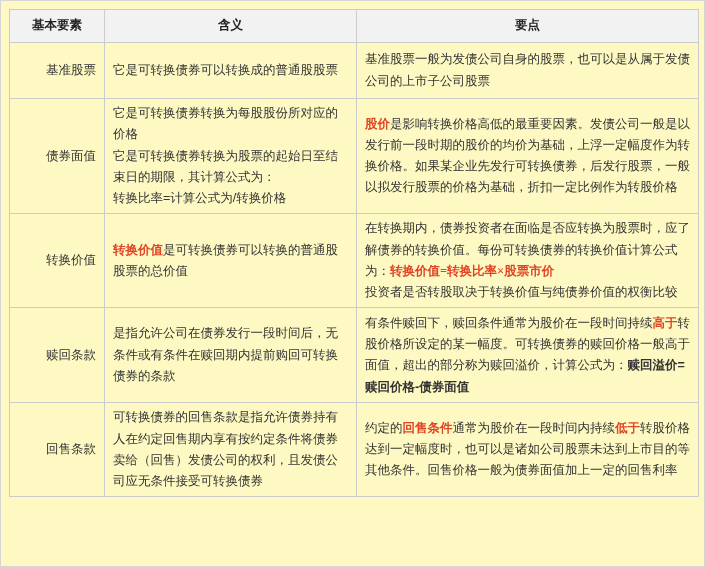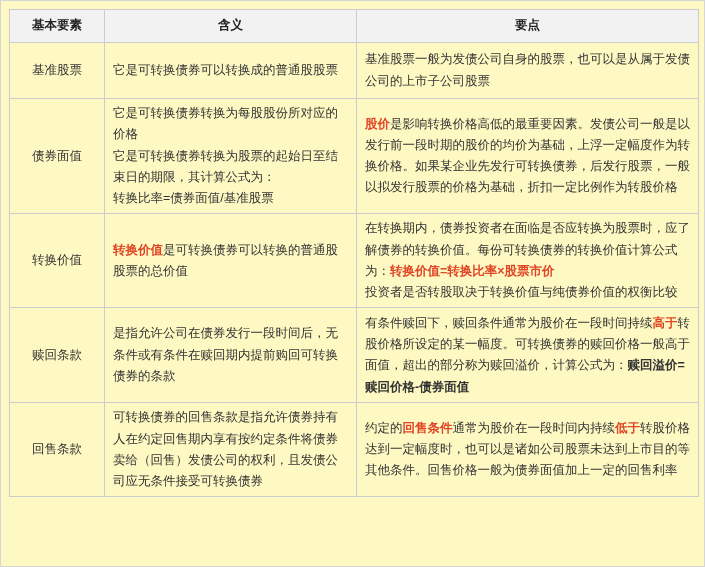--- a/index.html
+++ b/index.html
@@ -21,24 +21,24 @@
     border:1px solid #cccccc;
     padding:4px 8px;
     vertical-align:middle;
     word-break:break-all;
   }
   .bond-table thead th{
     background:#f2f2f2;
     font-weight:bold;text-align:center;
     height:28px;padding:2px 4px;color:#222222;
   }
-  .bond-table td.col-element{text-align:center;}
+  .bond-table td.col-element{text-align:right;}
   .bond-table td.col-text{text-align:left;}
   .bond-table .para{margin:0;}
-  .bond-table span.red{color:#e04526;font-weight:bold;}
+  .bond-table span.red{color:#e04526;font-weight:bold;font-family:Liberation Serif, serif;}
   .bond-table span.bold{color:#333333;font-weight:bold;}
   
   .bond-table tbody tr:nth-child(1){height:56px;}
   .bond-table tbody tr:nth-child(2){height:55px;}
   .bond-table tbody tr:nth-child(3){height:86px;}
   .bond-table tbody tr:nth-child(4){height:95px;}
   .bond-table tbody tr:nth-child(5){height:93px;}
   .bond-table tbody tr:nth-child(6){height:55px;}
   .bond-table tbody tr:nth-child(7){height:86px;}
 </style>
@@ -67,21 +67,21 @@
           </td>
           <td class="col-text">
             <div class="para"><span>基准股票一般为发债公司自身的股票，也可以是从属于发债公司的上市子公司股票</span></div>
           </td>
         </tr>
         <tr>
           <td class="col-element">债券面值</td>
           <td class="col-text">
             <div class="para"><span>它是可转换债券转换为每股股份所对应的价格</span></div>
             <div class="para"><span>它是可转换债券转换为股票的起始日至结束日的期限，其计算公式为：</span></div>
-            <div class="para"><span>转换比率=债券面值/基准股票</span></div>
+            <div class="para"><span>转换比率=计算公式为/转换价格</span></div>
           </td>
           <td class="col-text">
             <div class="para"><span class="red">股价</span><span>是影响转换价格高低的最重要因素。发债公司一般是以发行前一段时期的股价的均价为基础，上浮一定幅度作为转换价格。如果某企业先发行可转换债券，后发行股票，一般以拟发行股票的价格为基础，折扣一定比例作为转股价格</span></div>
           </td>
         </tr>
         <tr>
           <td class="col-element">转换价值</td>
           <td class="col-text">
             <div class="para"><span class="red">转换价值</span><span>是可转换债券可以转换的普通股股票的总价值</span></div>
           </td>

